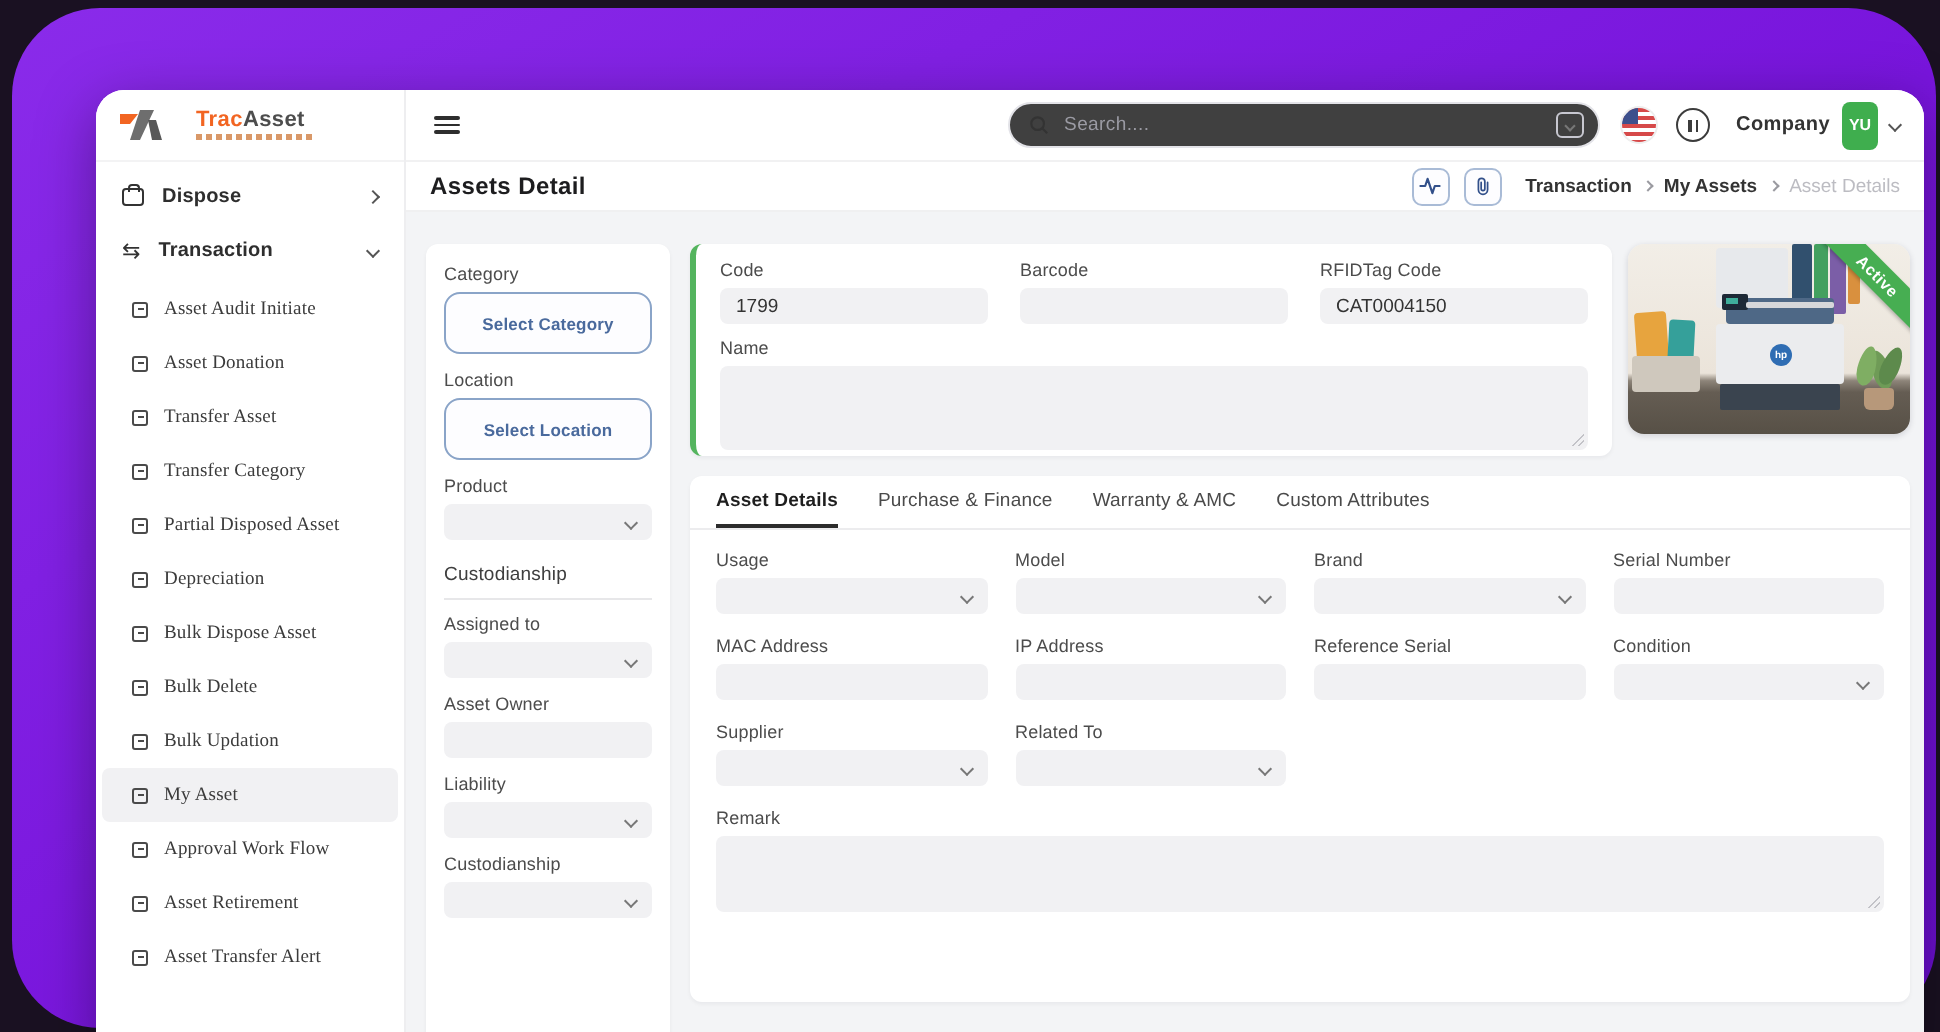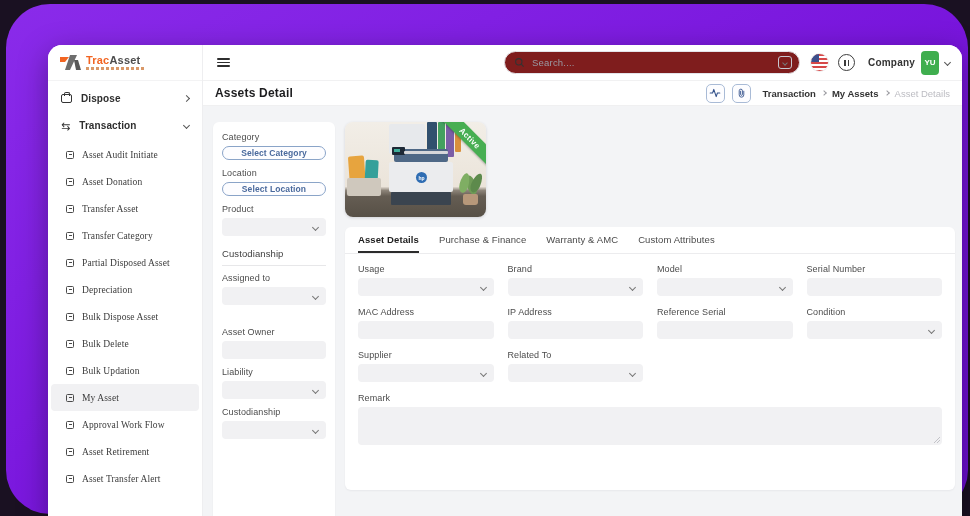--- a/index.html
+++ b/index.html
@@ -7,21 +7,21 @@
     font-family:"Liberation Sans","DejaVu Sans",sans-serif; }
   .purple-bg { position:absolute; left:6px; top:4px; right:2px; bottom:2px;
     border-radius:44px; background:linear-gradient(150deg,#8a2bea 0%,#7815dc 55%,#6b0ed0 100%); }
 
   .window { position:absolute; left:48px; top:45px; width:914px; height:486px;
     background:#fff; border-radius:14px; overflow:hidden; display:flex;
     box-shadow:0 8px 30px rgba(0,0,0,.35); }
 
   
   .sidebar { width:155px; flex:none; background:#fff; border-right:1px solid #eeeef0; display:flex; flex-direction:column; }
-  .side-header { height:36px; flex:none; display:flex; align-items:center; gap:4px; padding:0 12px; border-bottom:1px solid #f3f3f4; }
+  .side-header { height:36px; flex:none; display:flex; align-items:center; gap:16px; padding:0 12px; border-bottom:1px solid #f3f3f4; }
   .logo-mark { width:22px; height:17px; flex:none; }
   .brand-text { font-size:11px; font-weight:700; letter-spacing:.2px; line-height:10px; }
   .brand-text .b1 { color:#f26522; } .brand-text .b2 { color:#4d4d4d; }
   .brand-tagline { width:58px; height:2.5px; margin-top:2px;
     background:repeating-linear-gradient(90deg,#d99868 0 3px,transparent 3px 5px); }
   .menu { padding-top:4px; overflow:hidden; }
   .menu-main { height:27px; display:flex; align-items:center; gap:9px; padding:0 13px; cursor:pointer; }
   .menu-main .lbl { font-size:10px; font-weight:700; color:#2e2e2e; letter-spacing:.1px; }
   .bag-ic { width:11px; height:9px; border:1.3px solid #333; border-radius:2px; position:relative; flex:none; }
   .bag-ic::before { content:""; position:absolute; left:2.2px; top:-3.4px; width:4px; height:3px;
@@ -35,21 +35,21 @@
   .sub-item.active { background:#f1f1f3; }
   .sq-ic { width:8px; height:8px; border:1.1px solid #4a4a4a; border-radius:1.5px; position:relative; flex:none; }
   .sq-ic::after { content:""; position:absolute; left:1.5px; right:1.5px; top:2.6px; border-top:1.1px solid #4a4a4a; }
   .sub-item .lbl { font-size:9.5px; color:#3b3b3b; letter-spacing:.1px; white-space:nowrap;font-family:Liberation Serif, serif; }
 
   
   .main-col { flex:1; display:flex; flex-direction:column; min-width:0; }
   .topbar { height:36px; flex:none; background:#fff; border-bottom:1px solid #f1f1f2; display:flex; align-items:center; padding:0 12px 0 14px; }
   .hamb { width:13px; height:9px; display:flex; flex-direction:column; justify-content:space-between; cursor:pointer; }
   .hamb span { height:1.7px; background:#2e2e2e; border-radius:1px; }
-  .search-pill { width:296px; height:23px; border:1px solid #e3e3e8; border-radius:12px; display:flex; align-items:center; gap:7px; padding:0 7px 0 9px; background:#7f1d1d; }
+  .search-pill { width:296px; height:23px; border:1px solid #e3e3e8; border-radius:12px; display:flex; align-items:center; gap:7px; padding:0 7px 0 9px; background:#404040; }
   .search-pill .ph { font-size:9.5px; color:#9a9aa3; letter-spacing:.2px; }
   .kbd-box { width:14px; height:13px; border:1px solid #c7c7d0; border-radius:3px; display:flex; align-items:center; justify-content:center; margin-left:auto; }
   .kbd-box .chev { width:4px; height:4px; border-color:#777; }
   .flag-ic { width:17px; height:17px; border-radius:50%; overflow:hidden; position:relative; flex:none;
     background:repeating-linear-gradient(180deg,#d64949 0 2px,#fff 2px 4px); box-shadow:0 0 0 1px #eee; }
   .flag-ic::after { content:""; position:absolute; left:0; top:0; width:8px; height:8px; background:#3d4f8c; }
   .pause-ic { width:17px; height:17px; border-radius:50%; border:1.4px solid #3c3c3c; display:flex; align-items:center; justify-content:center; gap:2px; flex:none; }
   .pause-ic i { width:1.6px; height:6px; background:#3c3c3c; display:block; }
   .company-lbl { font-size:10px; font-weight:700; color:#333; letter-spacing:.2px; }
   .yu-badge { min-width:18px; height:15px; border-radius:4px; background:#3fae4e; color:#fff; font-size:8px; font-weight:700;
@@ -63,21 +63,21 @@
   .crumb { font-size:9.5px; font-weight:600; color:#333; }
   .crumb-sep { margin:0 6px; width:4px; height:4px; border-right:1.2px solid #9a9aa0; border-bottom:1.2px solid #9a9aa0; transform:rotate(-45deg); }
   .crumb.muted { color:#bcbcc2; font-weight:500; }
 
   .content { flex:1; background:#f3f4f6; position:relative; display:flex; gap:10px; padding:16px 7px 0 10px; align-items:flex-start; overflow:hidden; }
 
   
   .filter-card { width:122px; flex:none; background:#fff; border-radius:6px; padding:8px 9px; align-self:stretch; margin-bottom:-16px;
     box-shadow:0 1px 2px rgba(20,20,40,.05); }
   .f-label { font-size:9px; color:#4c4c4c; margin:2px 0 4px; letter-spacing:.1px; }
-  .f-btn { width:100%; height:14px; border:1px solid #8aa4c8; border-radius:8px; background:#fdfdff;
+  .f-btn { width:100%; height:31px; border:1px solid #8aa4c8; border-radius:8px; background:#fdfdff;
     font-size:8.5px; color:#4a6a9d; font-weight:600; display:flex; align-items:center; justify-content:center; margin-bottom:8px; cursor:pointer; letter-spacing:.1px;text-align:center;}
   .ctl { height:18px; background:#f1f1f3; border-radius:4px; display:flex; align-items:center; padding:0 8px; font-size:9.5px; color:#333; margin-bottom:8px; }
   .ctl .chev { margin-left:auto; border-color:#777; }
   .f-heading { font-size:9.5px; color:#3e3e3e; border-bottom:1px solid #e7e7e9; padding:4px 0 6px; margin-bottom:7px; letter-spacing:.1px; }
 
   
   .work-col { flex:1; display:flex; flex-direction:column; min-width:0; }
   .top-row { display:flex; gap:8px; align-items:flex-start; }
   .asset-card { flex:1; background:#fff; border-radius:6px; border-left:3px solid #54b45e; padding:8px 12px 8px 12px; height:106px;
     box-shadow:0 1px 2px rgba(20,20,40,.05); }
@@ -281,34 +281,54 @@
         <button class="f-btn">Select Location</button>
         <div class="f-label">Product</div>
         <div class="ctl">
             <span class="chev d"></span>
           </div>
         <div class="f-heading">Custodianship</div>
         <div class="f-label">Assigned to</div>
         <div class="ctl">
             <span class="chev d"></span>
           </div>
-        <div class="f-label" style="margin-top:22px">Asset Owner</div>
+        <div class="f-label" style="margin-top:8px">Asset Owner</div>
         <div class="ctl"></div>
         <div class="f-label" style="margin-top:6px">Liability</div>
         <div class="ctl">
             <span class="chev d"></span>
           </div>
         <div class="f-label" style="margin-top:6px">Custodianship</div>
         <div class="ctl">
             <span class="chev d"></span>
           </div>
       </div>
 
       <div class="work-col">
         <div class="top-row">
+          <div class="asset-card">
+            <div class="ac-grid">
+              <div>
+                <div class="lbl-s">Code</div>
+                <div class="inp">1799</div>
+              </div>
+              <div>
+                <div class="lbl-s">Barcode</div>
+                <div class="inp"></div>
+              </div>
+              <div>
+                <div class="lbl-s">RFIDTag Code</div>
+                <div class="inp">CAT0004150</div>
+              </div>
+            </div>
+            <div class="lbl-s" style="margin-top:7px">Name</div>
+            <div class="ta" style="height:42px">
+                <span class="grip"></span>
+              </div>
+          </div>
 
           <div class="photo-card">
             <div class="monitor"></div>
             <div class="book bk1"></div>
             <div class="book bk2"></div>
             <div class="book bk3"></div>
             <div class="book bk4"></div>
             <div class="fold1"></div>
             <div class="fold2"></div>
             <div class="fold3"></div>
@@ -339,27 +359,27 @@
           </div>
 
           <div class="form-body">
             <div class="cell">
               <div class="lbl-s">Usage</div>
               <div class="ctl">
                   <span class="chev d"></span>
                 </div>
             </div>
             <div class="cell">
+              <div class="lbl-s">Model</div>
+              <div class="ctl">
+                  <span class="chev d"></span>
+                </div>
+            </div>
+            <div class="cell">
               <div class="lbl-s">Brand</div>
-              <div class="ctl">
-                  <span class="chev d"></span>
-                </div>
-            </div>
-            <div class="cell">
-              <div class="lbl-s">Model</div>
               <div class="ctl">
                   <span class="chev d"></span>
                 </div>
             </div>
             <div class="cell">
               <div class="lbl-s">Serial Number</div>
               <div class="inp"></div>
             </div>
 
             <div class="cell">

